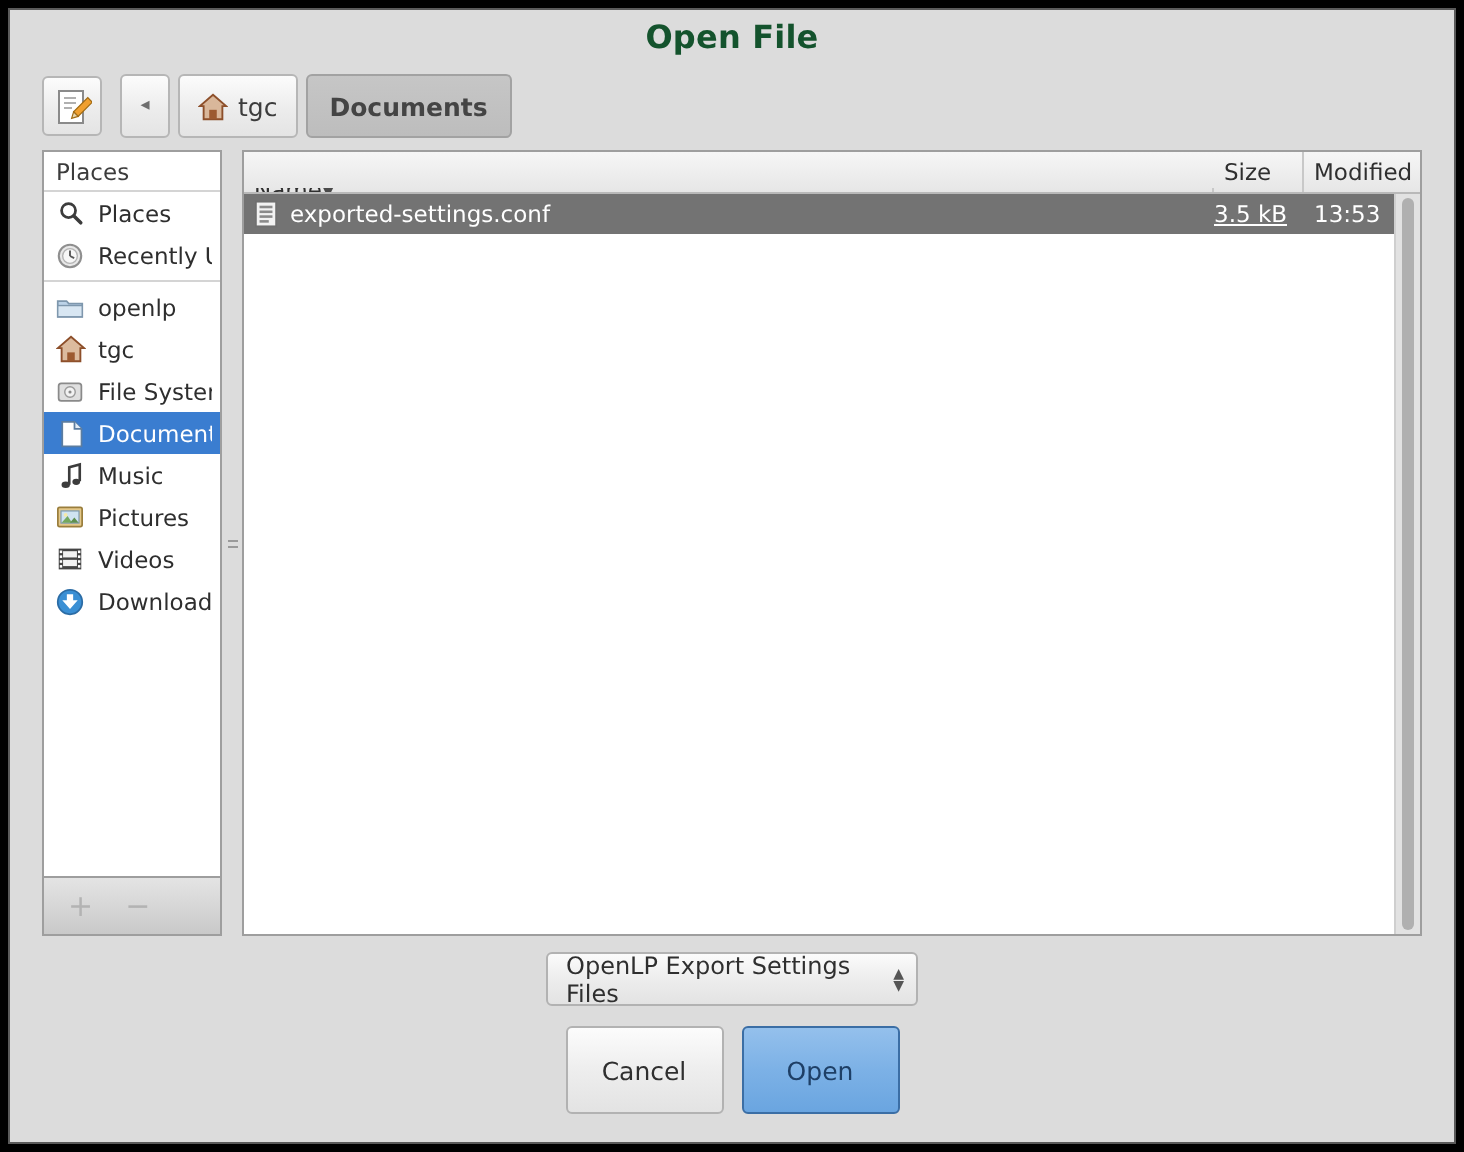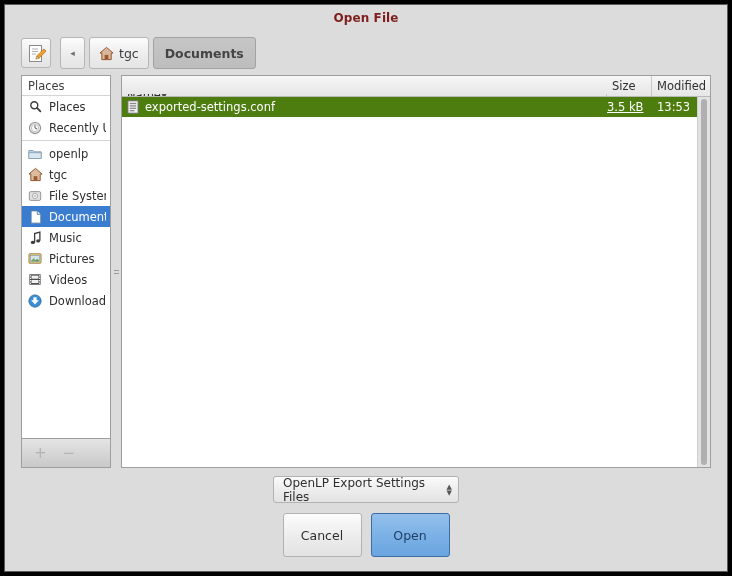--- a/index.html
+++ b/index.html
@@ -25,23 +25,23 @@
   
   .titlebar {
     height: 26px;
     background: #dcdcdc;
     display: flex;
     align-items: center;
     justify-content: center;
     flex: 0 0 auto;
   }
   .titlebar .title {
-    font-size: 12px;
+    font-size: 16px;
     font-weight: bold;
-    color: #7f1d1d;
+    color: #14532d;
     letter-spacing: .1px;
   }
 
   
   .toolbar {
     height: 44px;
     flex: 0 0 auto;
     display: flex;
     align-items: center;
     padding: 0 0 0 16px;
@@ -218,21 +218,21 @@
 
   .fl-rows { flex: 1 1 auto; position: relative; overflow: hidden; }
   .frow {
     display: flex;
     height: 20px;
     align-items: center;
     font-size: 11.5px;
     color: #1f1f1f;
     cursor: default;
   }
-  .frow.selected { background: #4d7c0f; color: #ffffff; }
+  .frow.selected { background: #737373; color: #ffffff; }
   .frow .c-name { flex: 1 1 auto; display: flex; align-items: center; gap: 6px; padding-left: 5px; min-width: 0; }
   .frow .c-size { width: 45px; flex: 0 0 45px; text-align: left; padding-right: 5px; text-decoration: underline; }
   .frow .c-mod  { width: 58px; flex: 0 0 58px; padding-left: 5px; }
 
   
   .vscroll {
     position: absolute;
     right: 0; top: 0; bottom: 0;
     width: 13px;
     background: #e2e2e2;

